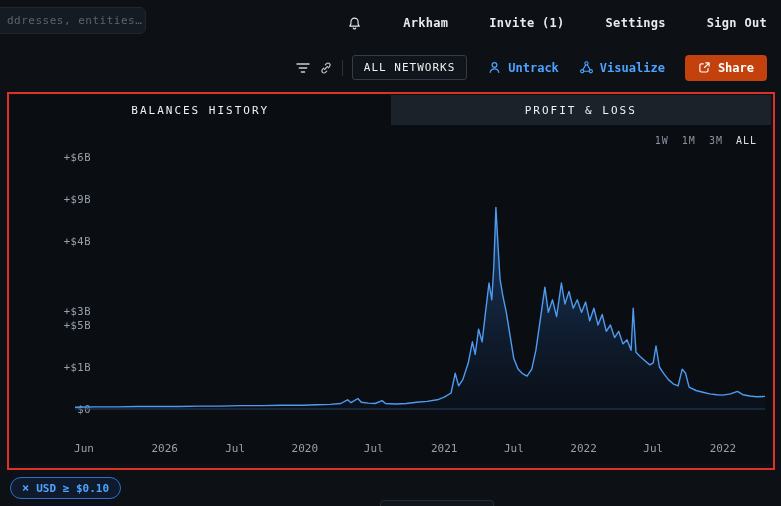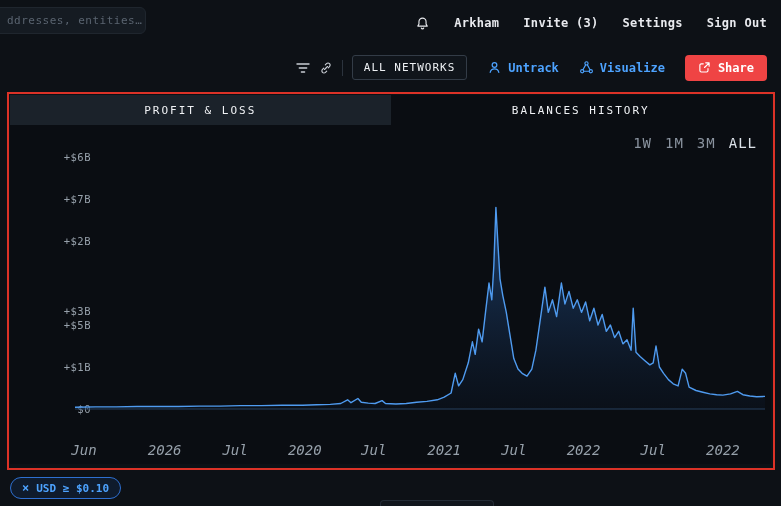--- a/index.html
+++ b/index.html
@@ -11,65 +11,65 @@
   }
   
   .search{
     position:absolute;left:-44px;top:7px;width:190px;height:27px;
     background:#151b22;border:1px solid #1f262e;border-radius:6px;
     display:flex;align-items:center;padding-left:50px;box-sizing:border-box;
     color:#5a6470;font-size:11px;letter-spacing:0.5px;white-space:nowrap;overflow:hidden;
   }
   .topnav{
     position:absolute;top:13px;right:14px;height:20px;
-    display:flex;align-items:center;gap:24px;
+    display:flex;align-items:center;gap:41px;
     color:#e8eaee;font-size:12px;font-weight:bold;letter-spacing:0.3px;
   }
   .topnav .nav-item{cursor:pointer;white-space:nowrap;}
   .icon{display:inline-flex;align-items:center;justify-content:center;}
   
   .toolbar{
     position:absolute;top:54px;right:14px;height:27px;
     display:flex;align-items:center;gap:20px;
   }
   .networks-group{display:flex;align-items:center;gap:9px;}
   .v-divider{width:1px;height:16px;background:#2b333d;}
   .networks-btn{
     border:1px solid #333c47;border-radius:3px;padding:5px 11px;
     color:#eef1f4;font-size:11px;letter-spacing:1px;white-space:nowrap;cursor:pointer;
     background:#10151b;
   }
   .blue-action{display:flex;align-items:flex-end;gap:6px;color:#4da3ff;font-size:12px;font-weight:bold;cursor:pointer;white-space:nowrap;}
   .share-btn{
-    display:flex;align-items:center;gap:7px;background:#ef4444;color:#fff;
+    display:flex;align-items:center;gap:7px;background:#c2410c;color:#fff;
     font-size:12px;font-weight:bold;border-radius:4px;padding:6px 13px;cursor:pointer;white-space:nowrap;
   }
   
   .card{
     position:absolute;left:10px;top:95px;width:761px;height:369px;
     background:#0a0d12;
   }
   .tabs{display:flex;height:30px;}
   .tab{
     flex:1;display:flex;align-items:center;justify-content:center;
     font-size:11px;letter-spacing:2px;color:#f0f2f5;cursor:pointer;
   }
   .tab.active{background:#0a0d12;}
   .tab.inactive{background:#1b222a;}
   .range-selector{
     position:absolute;top:40px;right:14px;display:flex;gap:13px;
-    font-size:14px;letter-spacing:1px;color:#8a939f;
+    font-size:10px;letter-spacing:1px;color:#8a939f;
   }
   .range-selector .range{cursor:pointer;}
   .range-selector .range.active{color:#dbe1e8;text-align:center;}
   .y-axis{position:absolute;left:0;top:52px;width:56px;height:272px;padding-left:29px;}
   .y-label{position:absolute;right:4px;width:52px;text-align:right;font-size:10.5px;color:#97a1ab;letter-spacing:0.5px;}
   .plot{position:absolute;left:65px;top:52px;width:690px;height:272px;}
   .x-axis{position:absolute;left:65px;top:347px;width:690px;height:14px;}
-  .x-label{position:absolute;transform:translateX(-50%);font-size:14px;color:#97a1ab;white-space:nowrap;font-style:italic;}
+  .x-label{position:absolute;transform:translateX(-50%);font-size:11px;color:#97a1ab;white-space:nowrap;}
   
   .annotation{
     position:absolute;left:7px;top:92px;width:764px;height:374px;
     border:2px solid #dc3227;z-index:60;pointer-events:none;
   }
   
   .chip{
     position:absolute;left:10px;top:477px;height:20px;
     display:inline-flex;align-items:center;gap:7px;padding:0 11px;
     border:1px solid #2e6fd0;border-radius:11px;background:rgba(23,55,105,0.28);
@@ -90,21 +90,21 @@
 </div>
 
 <div class="topnav">
   <span class="icon">
     <svg width="15" height="15" viewBox="0 0 16 16" fill="none" stroke="#e8eaee" stroke-width="1.2" stroke-linecap="round" stroke-linejoin="round">
       <path d="M8 2.2a3.8 3.8 0 0 0-3.8 3.8v2.6L3 10.8h10l-1.2-2.2V6A3.8 3.8 0 0 0 8 2.2z"></path>
       <path d="M6.7 12.8a1.4 1.4 0 0 0 2.6 0"></path>
     </svg>
   </span>
   <span class="nav-item">Arkham</span>
-  <span class="nav-item">Invite (3)</span>
+  <span class="nav-item">Invite (1)</span>
   <span class="nav-item">Settings</span>
   <span class="nav-item">Sign Out</span>
 </div>
 
 <div class="toolbar">
   <div class="networks-group">
     <span class="icon">
       <svg width="14" height="12" viewBox="0 0 14 12" fill="none" stroke="#c9ced5" stroke-width="1.4" stroke-linecap="round">
         <path d="M1 2h12M3.3 6h7.4M5.4 10h3.2"></path>
       </svg>
@@ -145,33 +145,33 @@
         <path d="M6.5 3.5H4A1.7 1.7 0 0 0 2.3 5.2v6.6A1.7 1.7 0 0 0 4 13.5h6.6a1.7 1.7 0 0 0 1.7-1.7V9.3"></path>
         <path d="M9.5 2.3h4.2v4.2M13.5 2.5L8 8"></path>
       </svg>
     </span>
     <span>Share</span>
   </div>
 </div>
 
 <div class="card">
   <div class="tabs">
+    <div class="tab active">BALANCES HISTORY</div>
     <div class="tab inactive">PROFIT &amp; LOSS</div>
-    <div class="tab active">BALANCES HISTORY</div>
   </div>
   <div class="range-selector">
       <span class="range">1W</span>
       <span class="range">1M</span>
       <span class="range">3M</span>
       <span class="range active">ALL</span>
     </div>
   <div class="y-axis">
       <div class="y-label" style="top: 4px;">+$6B</div>
-      <div class="y-label" style="top: 46px;">+$7B</div>
-      <div class="y-label" style="top: 88px;">+$2B</div>
+      <div class="y-label" style="top: 46px;">+$9B</div>
+      <div class="y-label" style="top: 88px;">+$4B</div>
       <div class="y-label" style="top: 130px; margin-top: 28px;">+$3B</div>
       <div class="y-label" style="top: 172px;">+$5B</div>
       <div class="y-label" style="top: 214px;">+$1B</div>
       <div class="y-label" style="top: 256px;">$0</div>
     </div>
   <div class="plot"><svg viewBox="0 0 690 272" width="690" height="272">
         <defs>
           <linearGradient id="areaFill" x1="0" y1="0" x2="0" y2="1">
             <stop offset="0%" stop-color="rgba(47,108,188,0.55)"></stop>
             <stop offset="100%" stop-color="rgba(12,26,46,0.25)"></stop>

